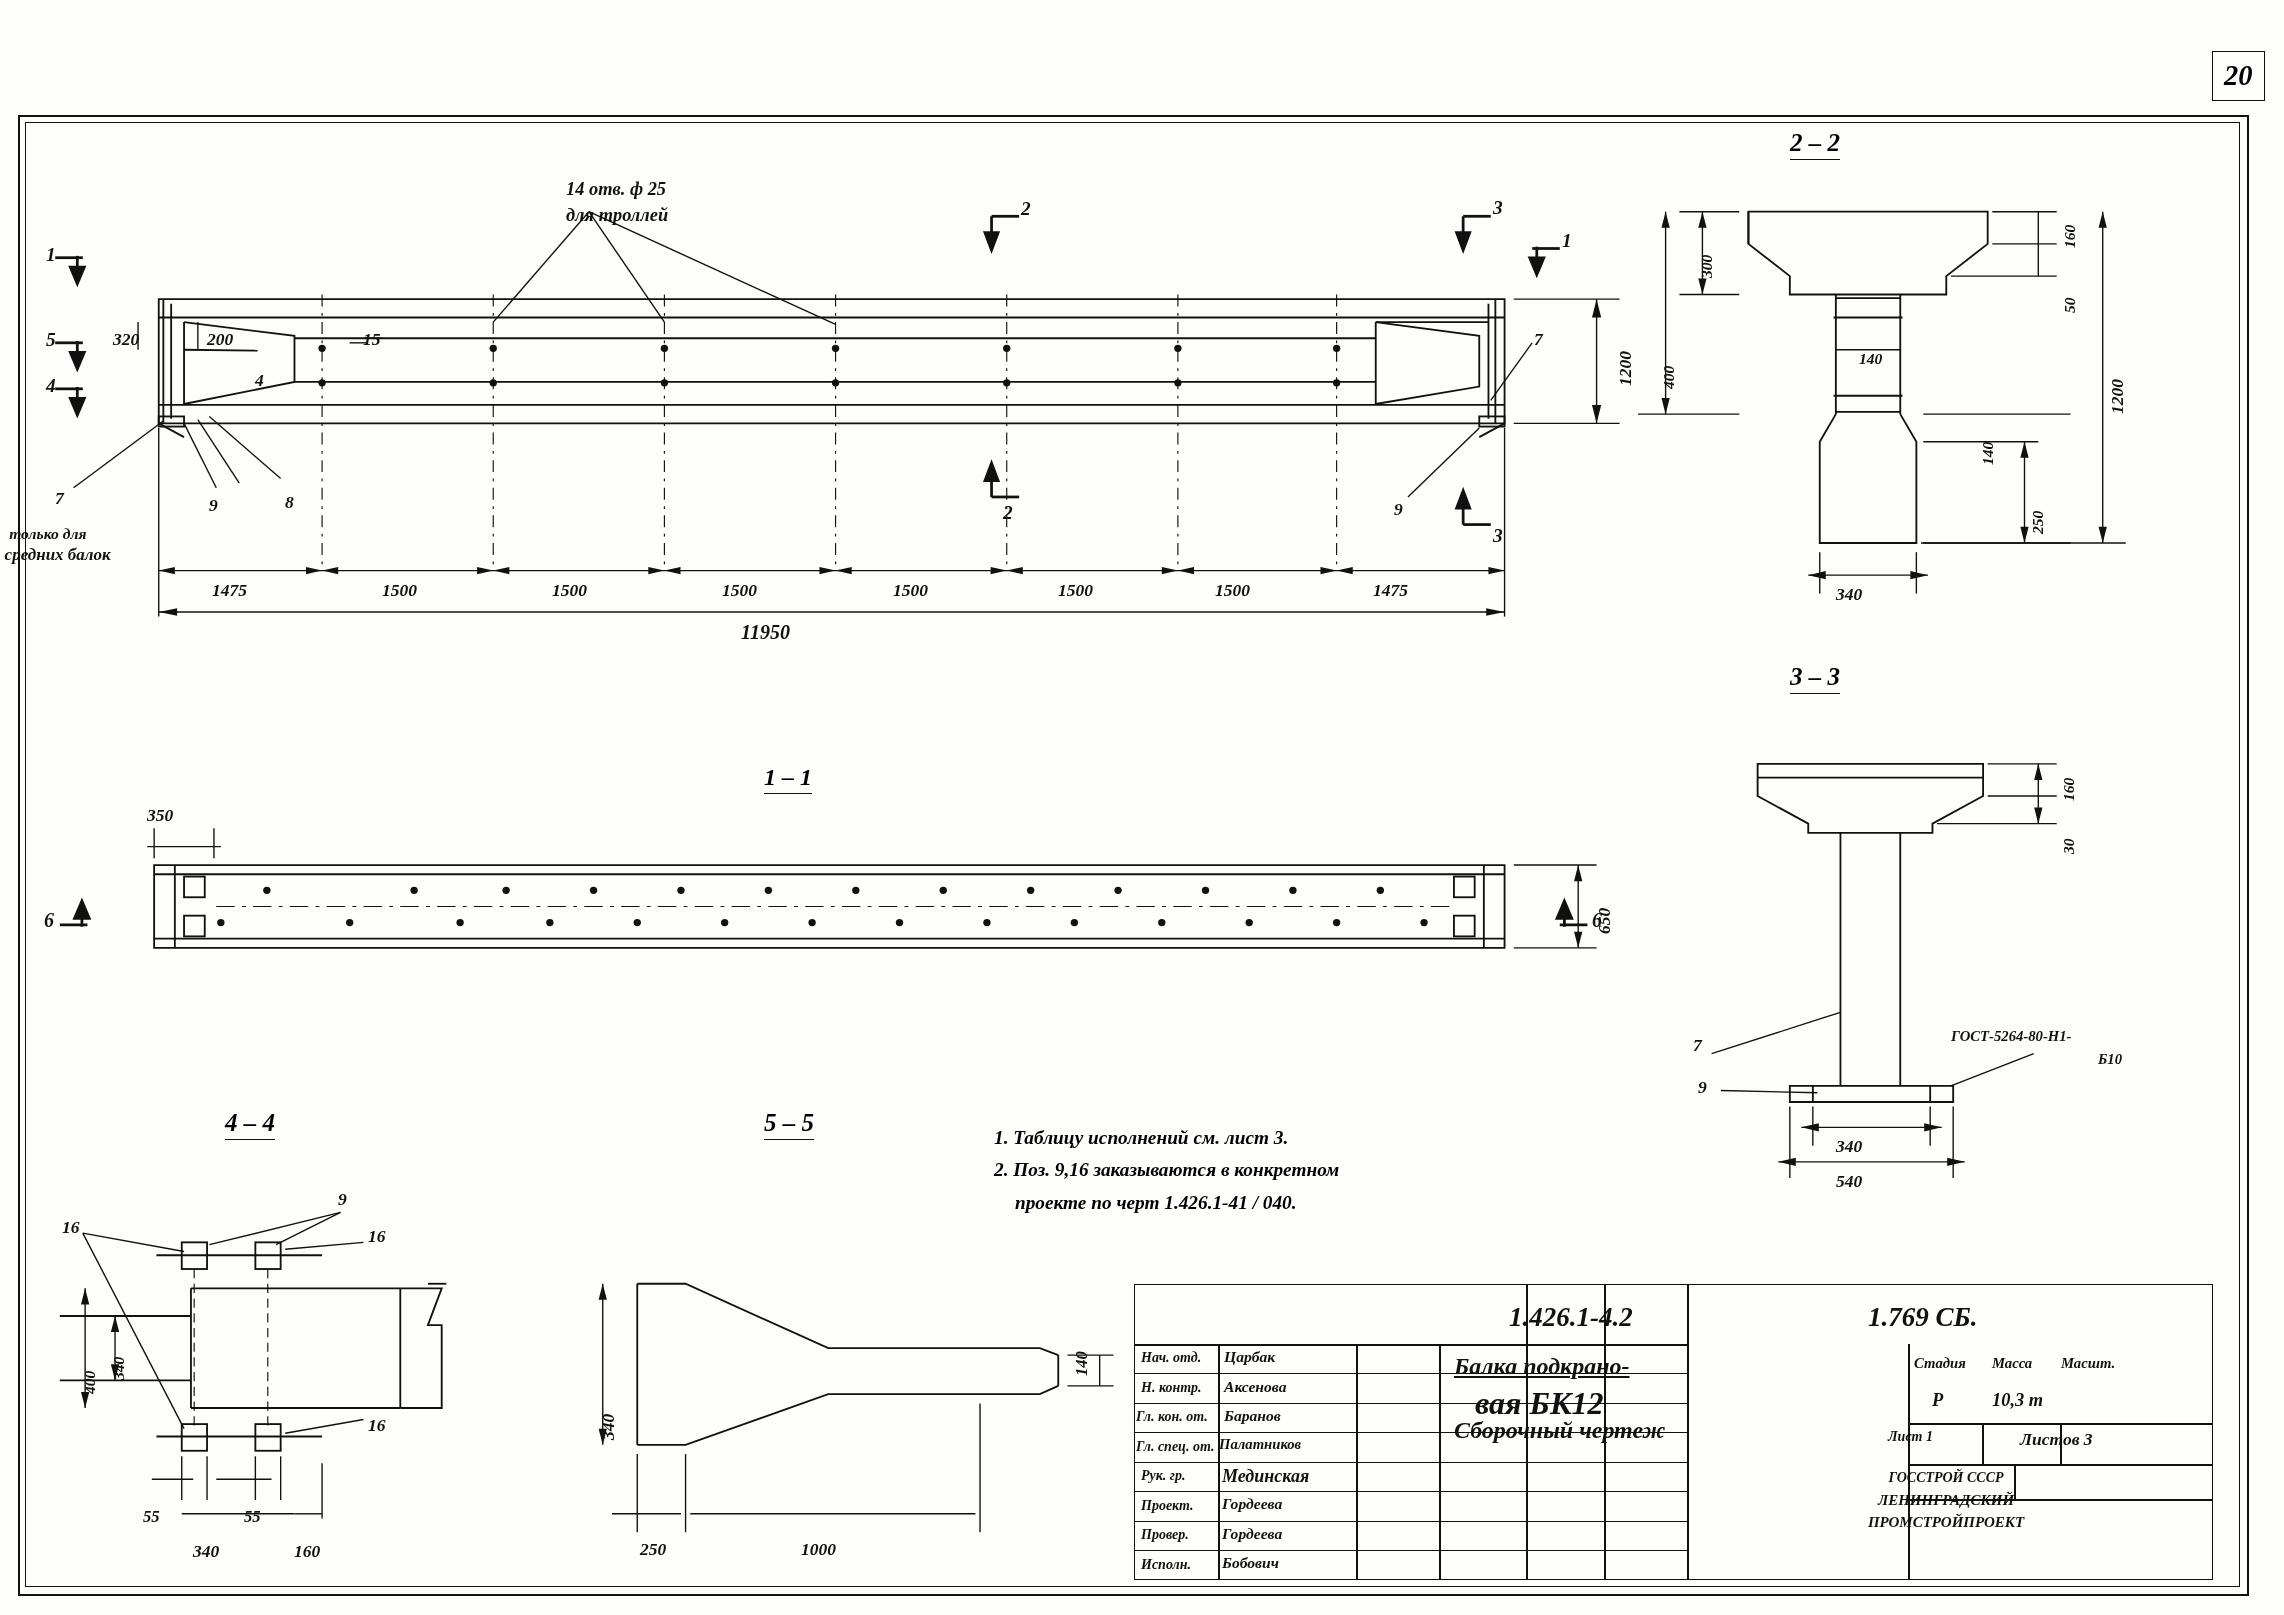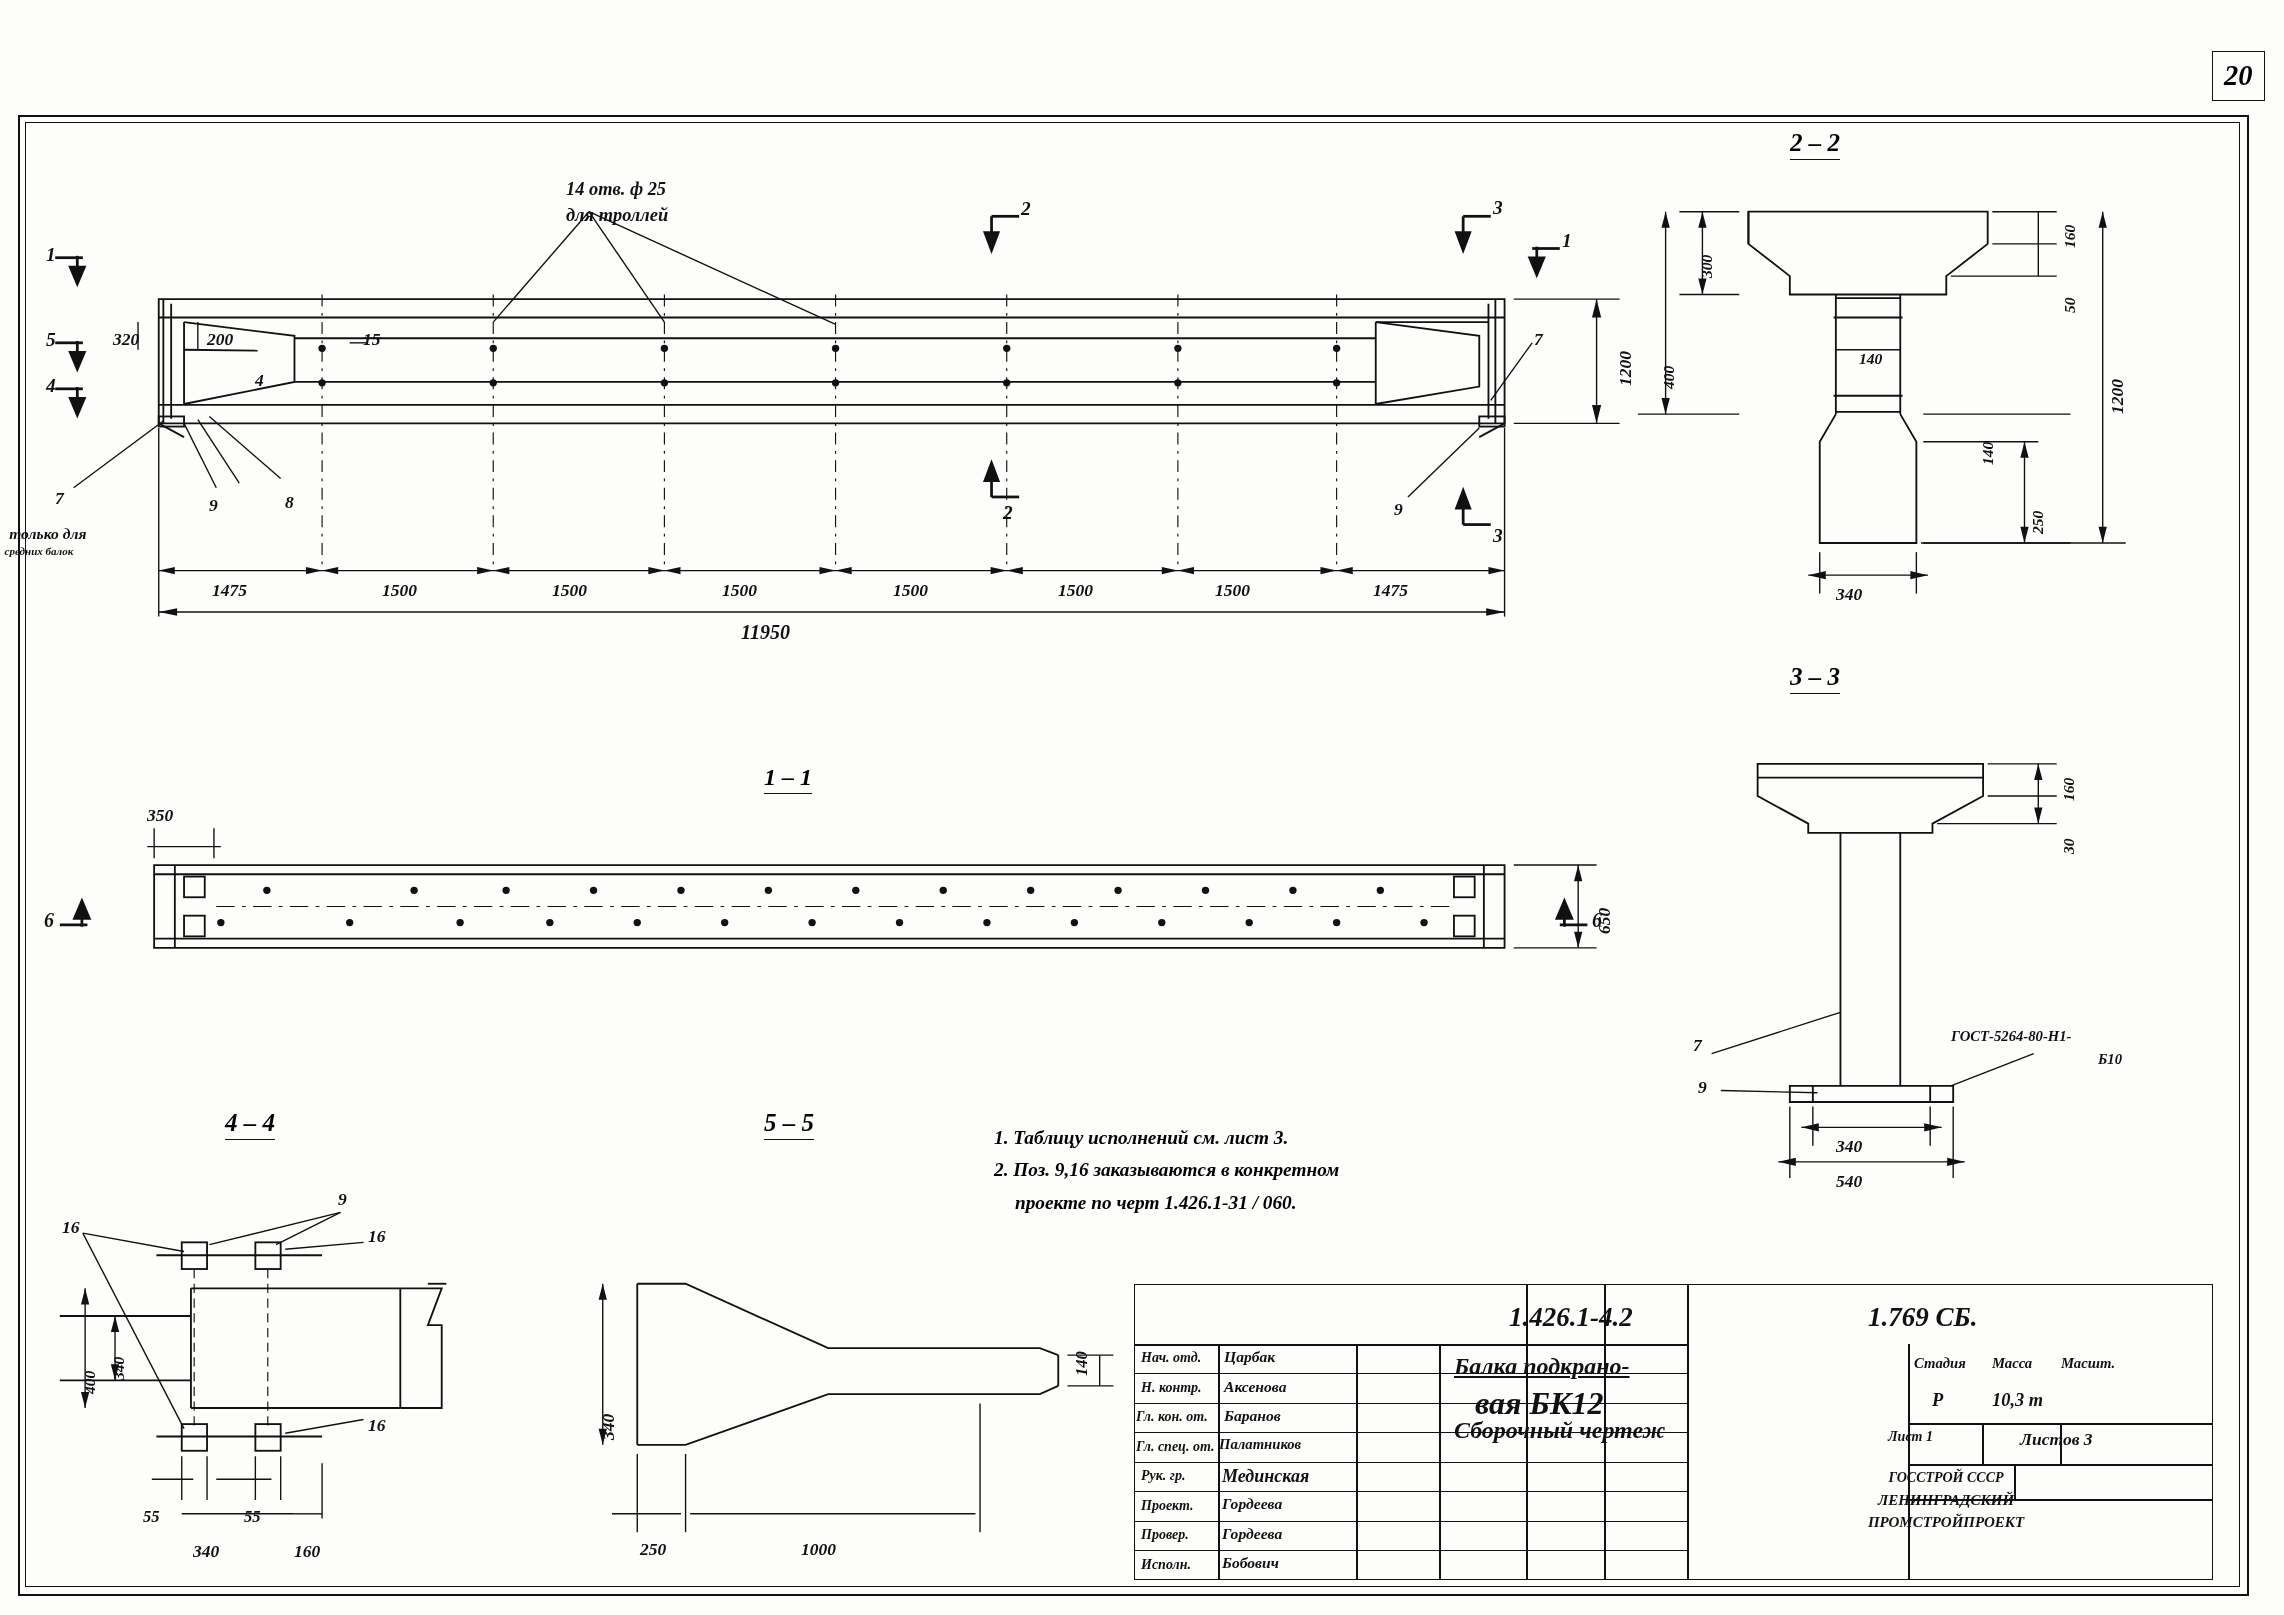--- a/index.html
+++ b/index.html
@@ -194,21 +194,21 @@
   <div class="lbl" style="left:566px;top:179px;font-size:18.4px;text-align:right;">14 отв. ф 25</div>
   <div class="lbl" style="left:566px;top:205px;font-size:18.4px;">для троллей</div>
   <div class="lbl" style="left:363px;top:329px;font-size:17.5px;">15</div>
   <div class="lbl" style="left:255px;top:370px;font-size:17.5px;">4</div>
   <div class="lbl" style="left:55px;top:488px;font-size:17.5px;">7</div>
   <div class="lbl" style="left:285px;top:492px;font-size:17.5px;">8</div>
   <div class="lbl" style="left:209px;top:495px;font-size:17.5px;">9</div>
   <div class="lbl" style="left:1534px;top:329px;font-size:17.5px;">7</div>
   <div class="lbl" style="left:1394px;top:499px;font-size:17.5px;">9</div>
   <div class="lbl" style="left:9.2px;top:525px;font-size:15.6px;">только для</div>
-  <div class="lbl" style="left:4.6px;top:545px;font-size:11px;">средних балок</div>
+  <div class="lbl" style="left:4.6px;top:545px;font-size:17px;">средних балок</div>
   <div class="lbl" style="left:113px;top:329px;font-size:17.5px;">320</div>
   <div class="lbl" style="left:207px;top:329px;font-size:17.5px;">200</div>
   <div class="lbl rot" style="left:1615px;top:386px;font-size:17.5px;">1200</div>
 
   <div class="lbl" style="left:46px;top:244px;font-size:19.3px;">1</div>
   <div class="lbl" style="left:46px;top:329px;font-size:19.3px;">5</div>
   <div class="lbl" style="left:46px;top:375px;font-size:19.3px;">4</div>
   <div class="lbl" style="left:1021px;top:198px;font-size:19.3px;">2</div>
   <div class="lbl" style="left:1493px;top:197px;font-size:19.3px;">3</div>
   <div class="lbl" style="left:1562px;top:230px;font-size:19.3px;">1</div>
@@ -504,21 +504,21 @@
       <polygon points="1310,3140 1301,3105 1319,3105"></polygon>
     </g>
   </svg>
   <div class="lbl rot" style="left:598px;top:1440px;font-size:17.5px;">340</div>
   <div class="lbl rot" style="left:1072px;top:1376px;font-size:16.6px;">140</div>
   <div class="lbl" style="left:640px;top:1539px;font-size:17.5px;">250</div>
   <div class="lbl" style="left:801px;top:1539px;font-size:17.5px;">1000</div>
 
   <div class="note" style="left:994px;top:1127px;font-size:19.3px;">1. Таблицу исполнений  см. лист 3.</div>
   <div class="note" style="left:994px;top:1159px;font-size:19.3px;">2. Поз. 9,16 заказываются в конкретном</div>
-  <div class="note" style="left:1015px;top:1192px;font-size:19.3px;">проекте по черт 1.426.1-31 / 060.</div>
+  <div class="note" style="left:1015px;top:1192px;font-size:19.3px;">проекте по черт 1.426.1-41 / 040.</div>
 
   <div class="tb">
 
     <div class="tbline" style="left:0px;top:59px;width:552px;height:1.8px;"></div>
     <div class="tbline" style="left:552px;top:0px;width:1.8px;height:294px;"></div>
     <div class="tbline" style="left:773px;top:59px;width:1.8px;height:236px;"></div>
     <div class="tbline" style="left:773px;top:138px;width:304px;height:1.8px;"></div>
     <div class="tbline" style="left:773px;top:179px;width:304px;height:1.8px;"></div>
     <div class="tbline" style="left:847px;top:138px;width:1.8px;height:41px;"></div>
     <div class="tbline" style="left:925px;top:138px;width:1.8px;height:41px;"></div>

